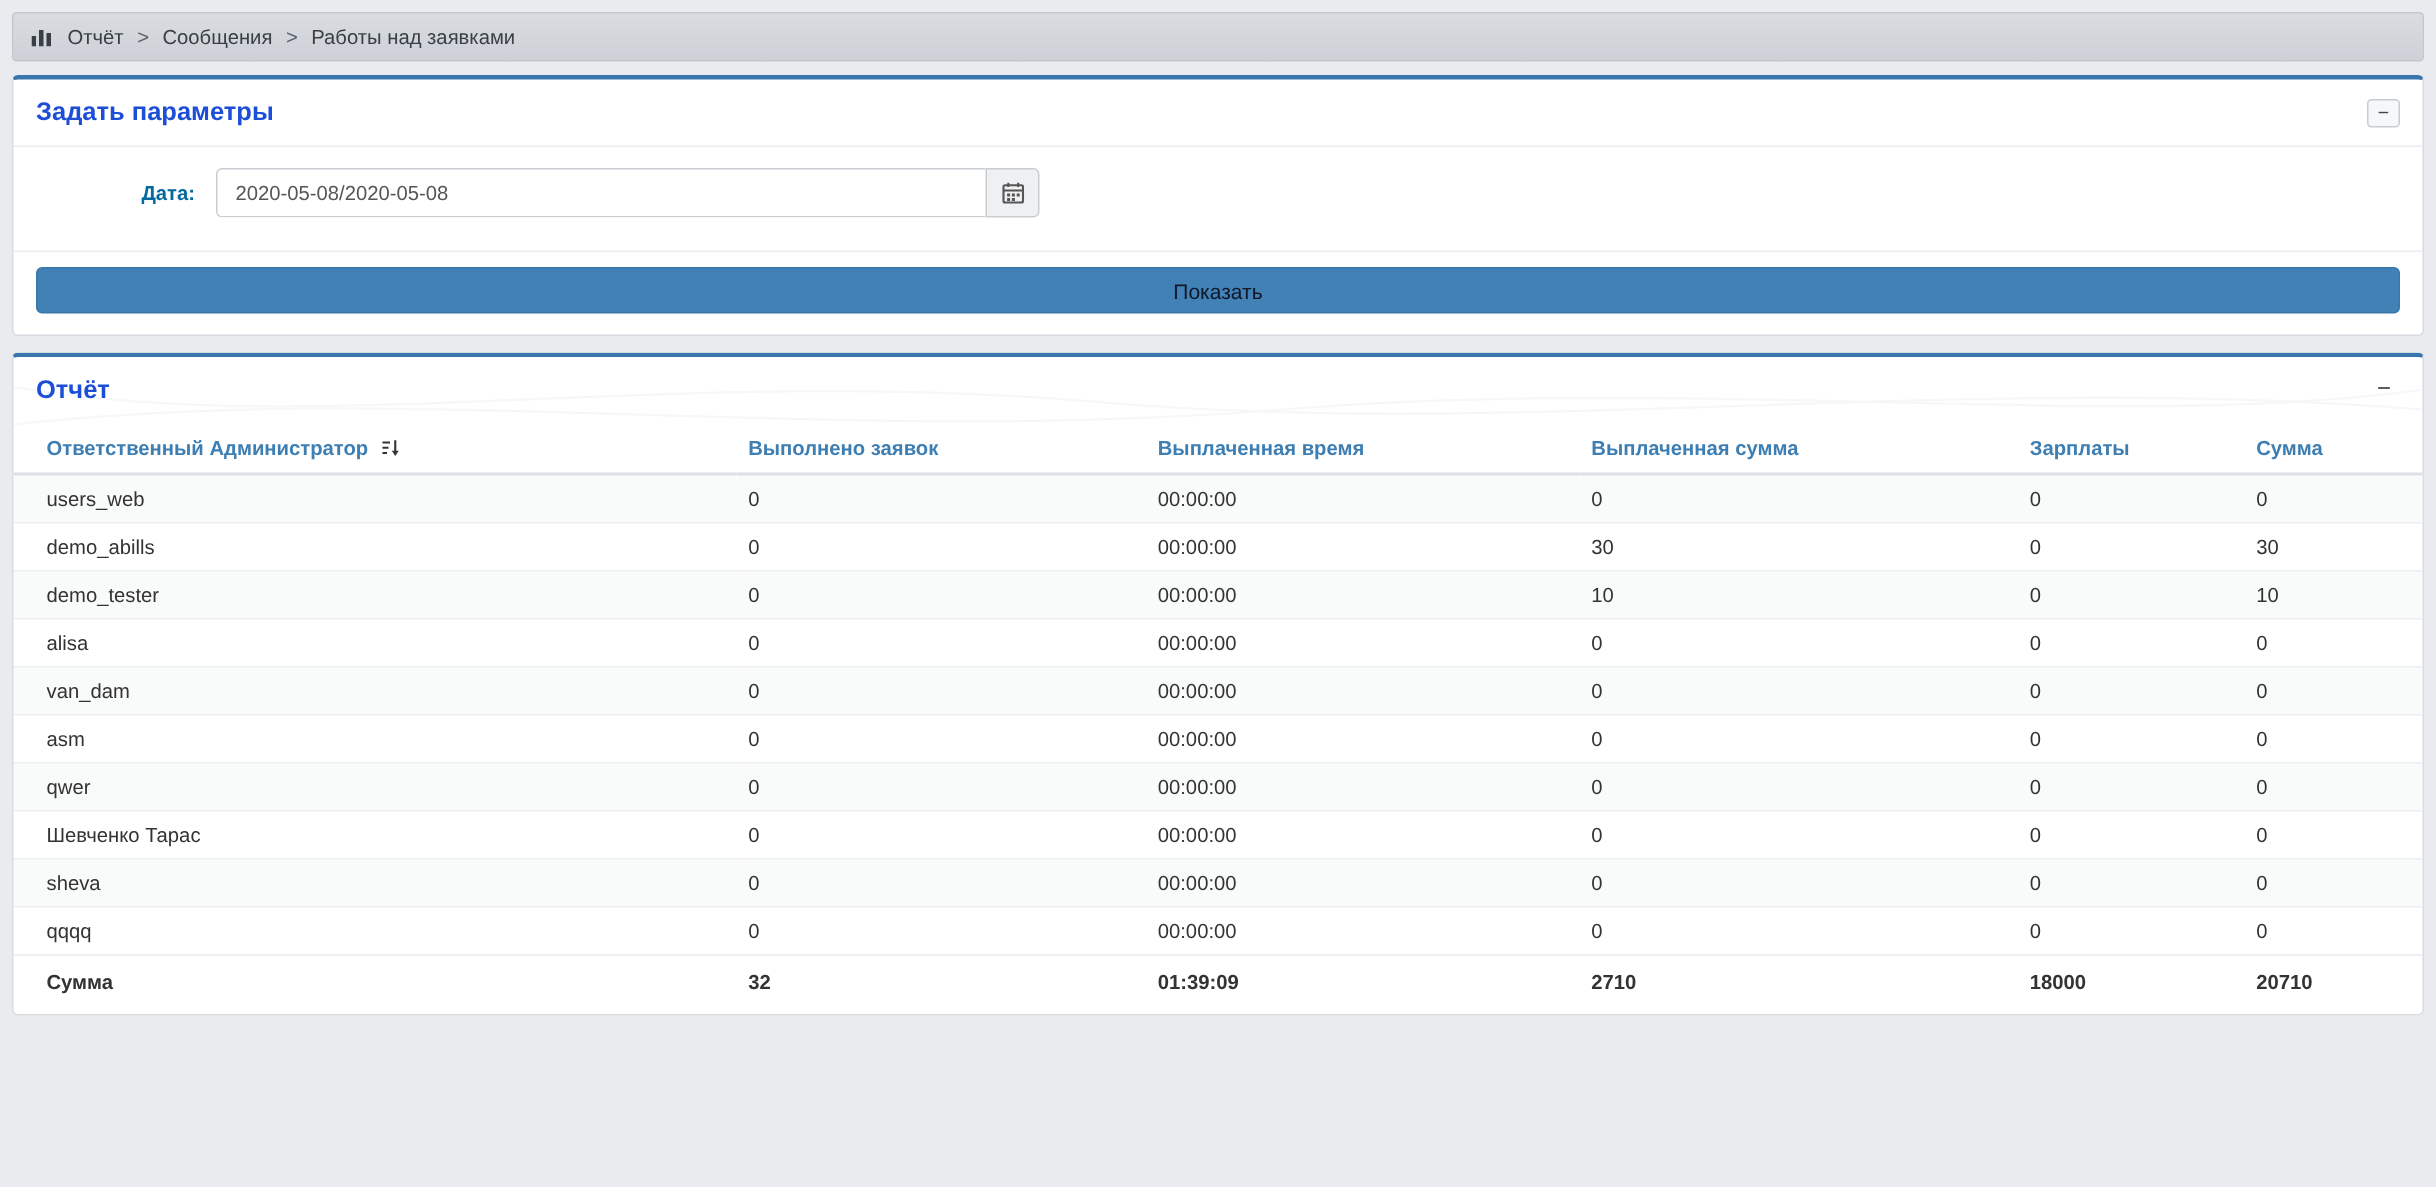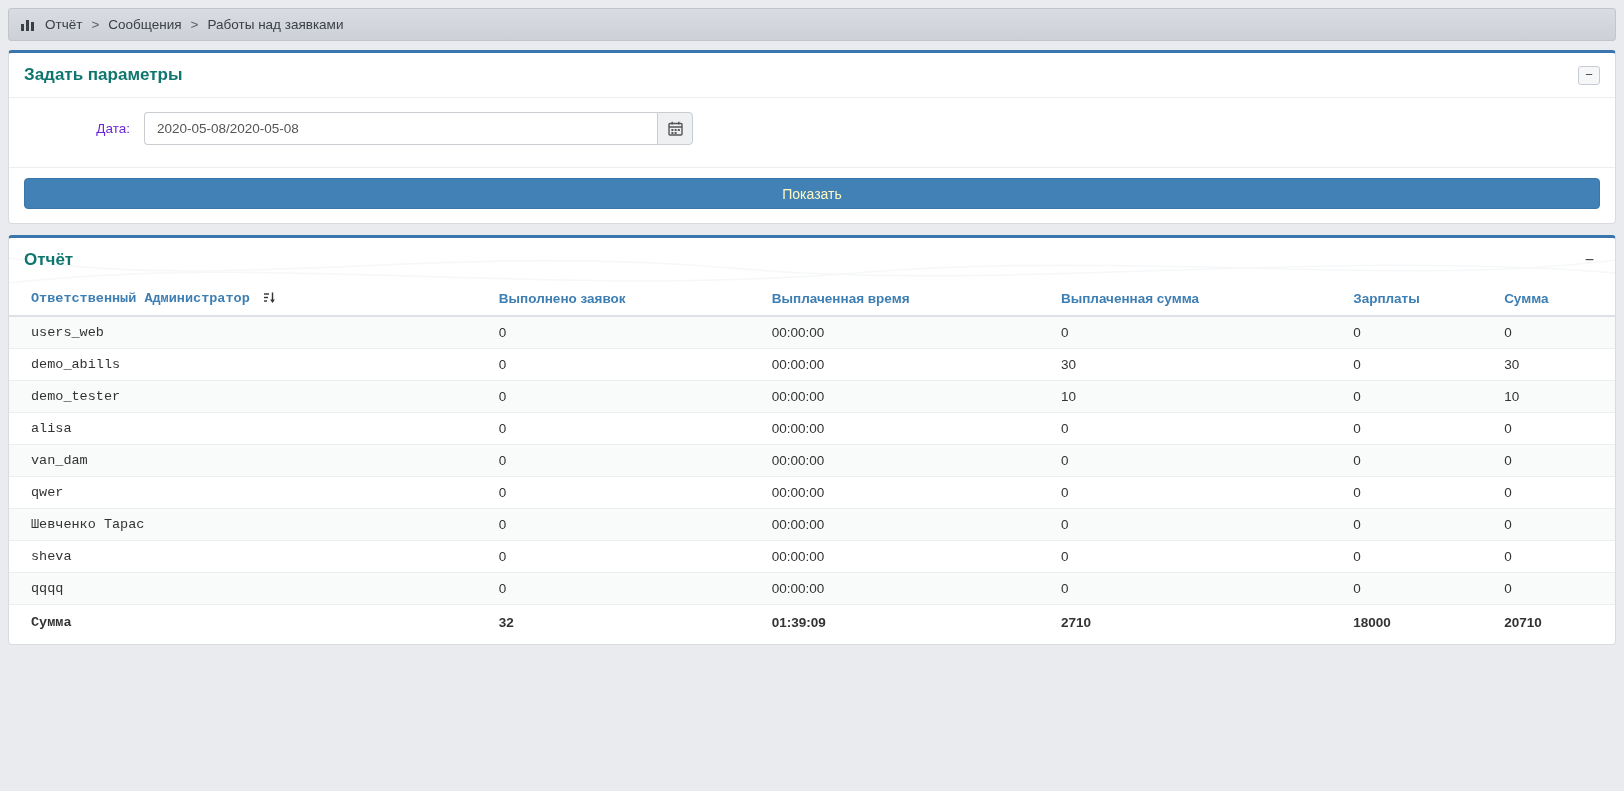--- a/index.html
+++ b/index.html
@@ -39,21 +39,21 @@
   }
   .panel-heading {
     display: flex;
     align-items: center;
     justify-content: space-between;
     padding: 12px 15px;
   }
   .panel-title {
     font-size: 17px;
     font-weight: bold;
-    color: #0f766e;
+    color: #1d4ed8;
   }
   .collapse-btn {
     width: 22px; height: 19px;
     border: 1px solid #c8ccd2;
     border-radius: 3px;
     background: #f6f7f8;
     color: #444;
     font-size: 13px;
     line-height: 16px;
     text-align: center;
@@ -67,24 +67,24 @@
     padding: 0 6px;
     user-select: none;
   }
   .panel-divider { border-top: 1px solid #eceef0; }
   
   .form-area { padding: 14px 15px 22px 15px; }
   .form-row { display: flex; align-items: center; }
   .form-label {
     width: 120px;
     text-align: right;
-    font-weight: normal;
+    font-weight: bold;
     padding-right: 14px;
     font-size: 13.5px;
-    color: #6d28d9;
+    color: #0369a1;
   }
   .input-group { display: flex; width: 549px; }
   .input-group input {
     flex: 1;
     height: 33px;
     border: 1px solid #c9cdd2;
     border-right: none;
     border-radius: 4px 0 0 4px;
     padding: 0 12px;
     font-size: 13.5px;
@@ -105,21 +105,21 @@
     cursor: pointer;
   }
   .button-area { padding: 10px 15px 14px 15px; border-top: 1px solid #eceef0; }
   .btn-show {
     display: block;
     width: 100%;
     height: 31px;
     background: #4181b6;
     border: 1px solid #3a76a8;
     border-radius: 4px;
-    color: #fef9c3;
+    color: #0f172a;
     font-size: 14px;
     font-family: "Liberation Sans", sans-serif;
     cursor: pointer;
   }
   
   .panel-waves {
     position: absolute;
     top: 0; left: 0; right: 0;
     height: 70px;
     pointer-events: none;
@@ -135,21 +135,21 @@
   }
   table.report th {
     text-align: left;
     color: #3d7eb3;
     font-weight: bold;
     padding: 9px 8px 9px 8px;
     border-bottom: 2px solid #dde0e4;
     cursor: pointer;
     white-space: nowrap;
   }
-  table.report th:first-child, table.report td:first-child { padding-left: 22px; font-family: Liberation Mono, monospace; }
+  table.report th:first-child, table.report td:first-child { padding-left: 22px; }
   table.report td {
     padding: 8px 8px;
     border-bottom: 1px solid #eceef0;
     color: #333;
     white-space: nowrap;
     overflow: hidden;
   }
   table.report tbody tr:nth-child(odd) { background: #f9fafa; }
   table.report tfoot td {
     font-weight: bold;
@@ -281,20 +281,28 @@
           </tr>
           <tr>
             <td>van_dam</td>
             <td>0</td>
             <td>00:00:00</td>
             <td>0</td>
             <td>0</td>
             <td>0</td>
           </tr>
           <tr>
+            <td>asm</td>
+            <td>0</td>
+            <td>00:00:00</td>
+            <td>0</td>
+            <td>0</td>
+            <td>0</td>
+          </tr>
+          <tr>
             <td>qwer</td>
             <td>0</td>
             <td>00:00:00</td>
             <td>0</td>
             <td>0</td>
             <td>0</td>
           </tr>
           <tr>
             <td>Шевченко Тарас</td>
             <td>0</td>

